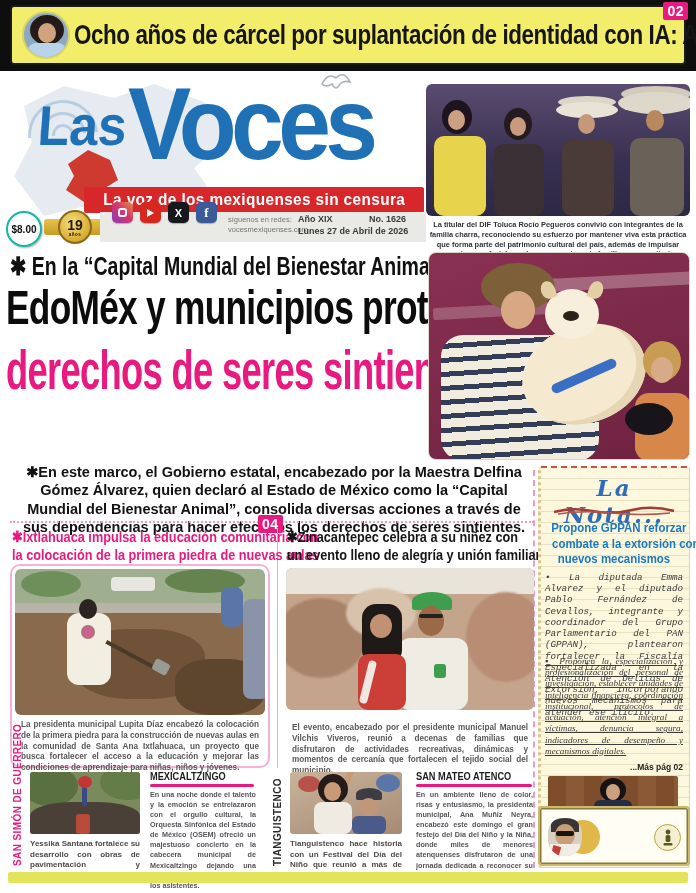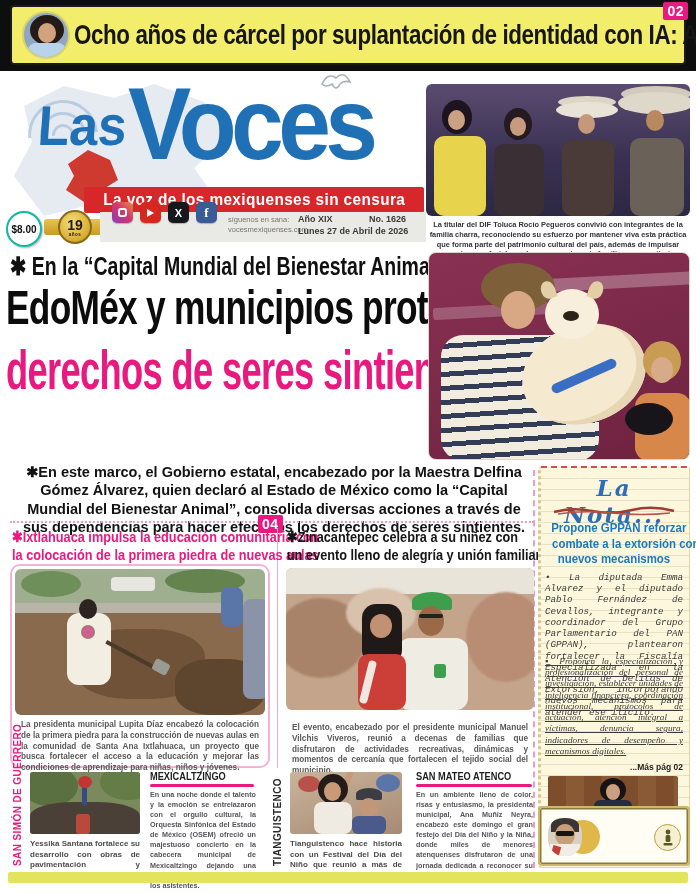--- a/index.html
+++ b/index.html
@@ -273,21 +273,21 @@
     <span class="soc soc-ig">
         <i></i>
       </span>
     <span class="soc soc-yt">
         <i></i>
       </span>
     <span class="soc soc-x">X</span>
     <span class="soc soc-fb">f</span>
   </div>
   <div class="abs follow-text">
-    <div>síguenos en sana:</div>
+    <div>síguenos en redes:</div>
     <a class="site" href="#">vocesmexiquenses.com</a>
   </div>
   <div class="abs issue-info">
     <div class="issue-row">
       <span>Año XIX</span>
       <span>No. 1626</span>
     </div>
     <div class="issue-date">Lunes 27 de Abril de 2026</div>
   </div>
 

